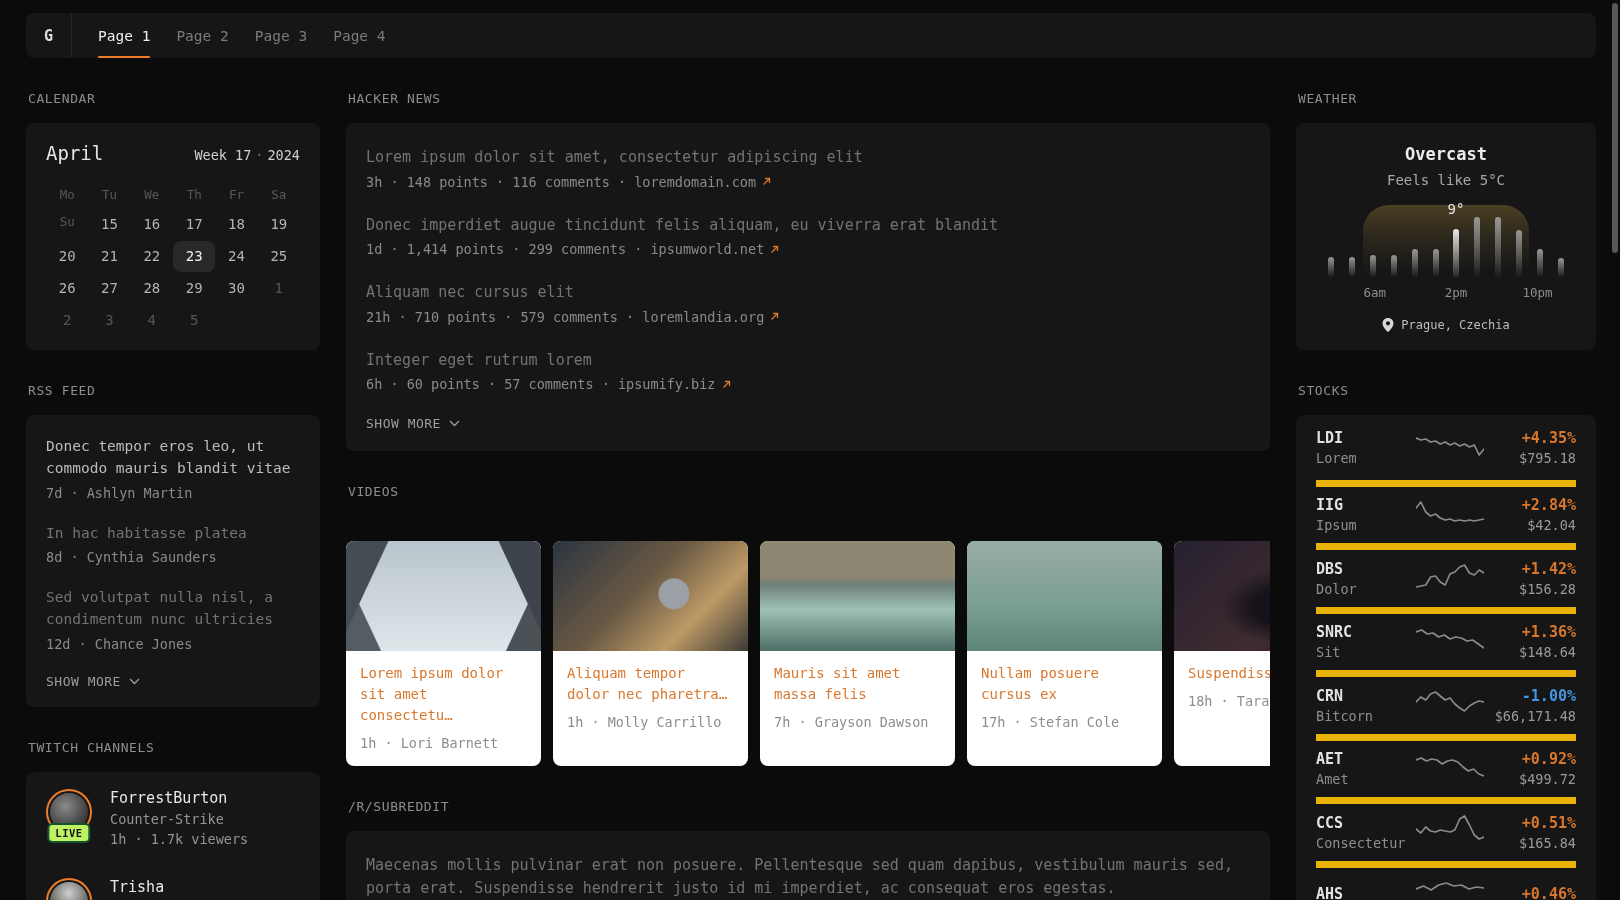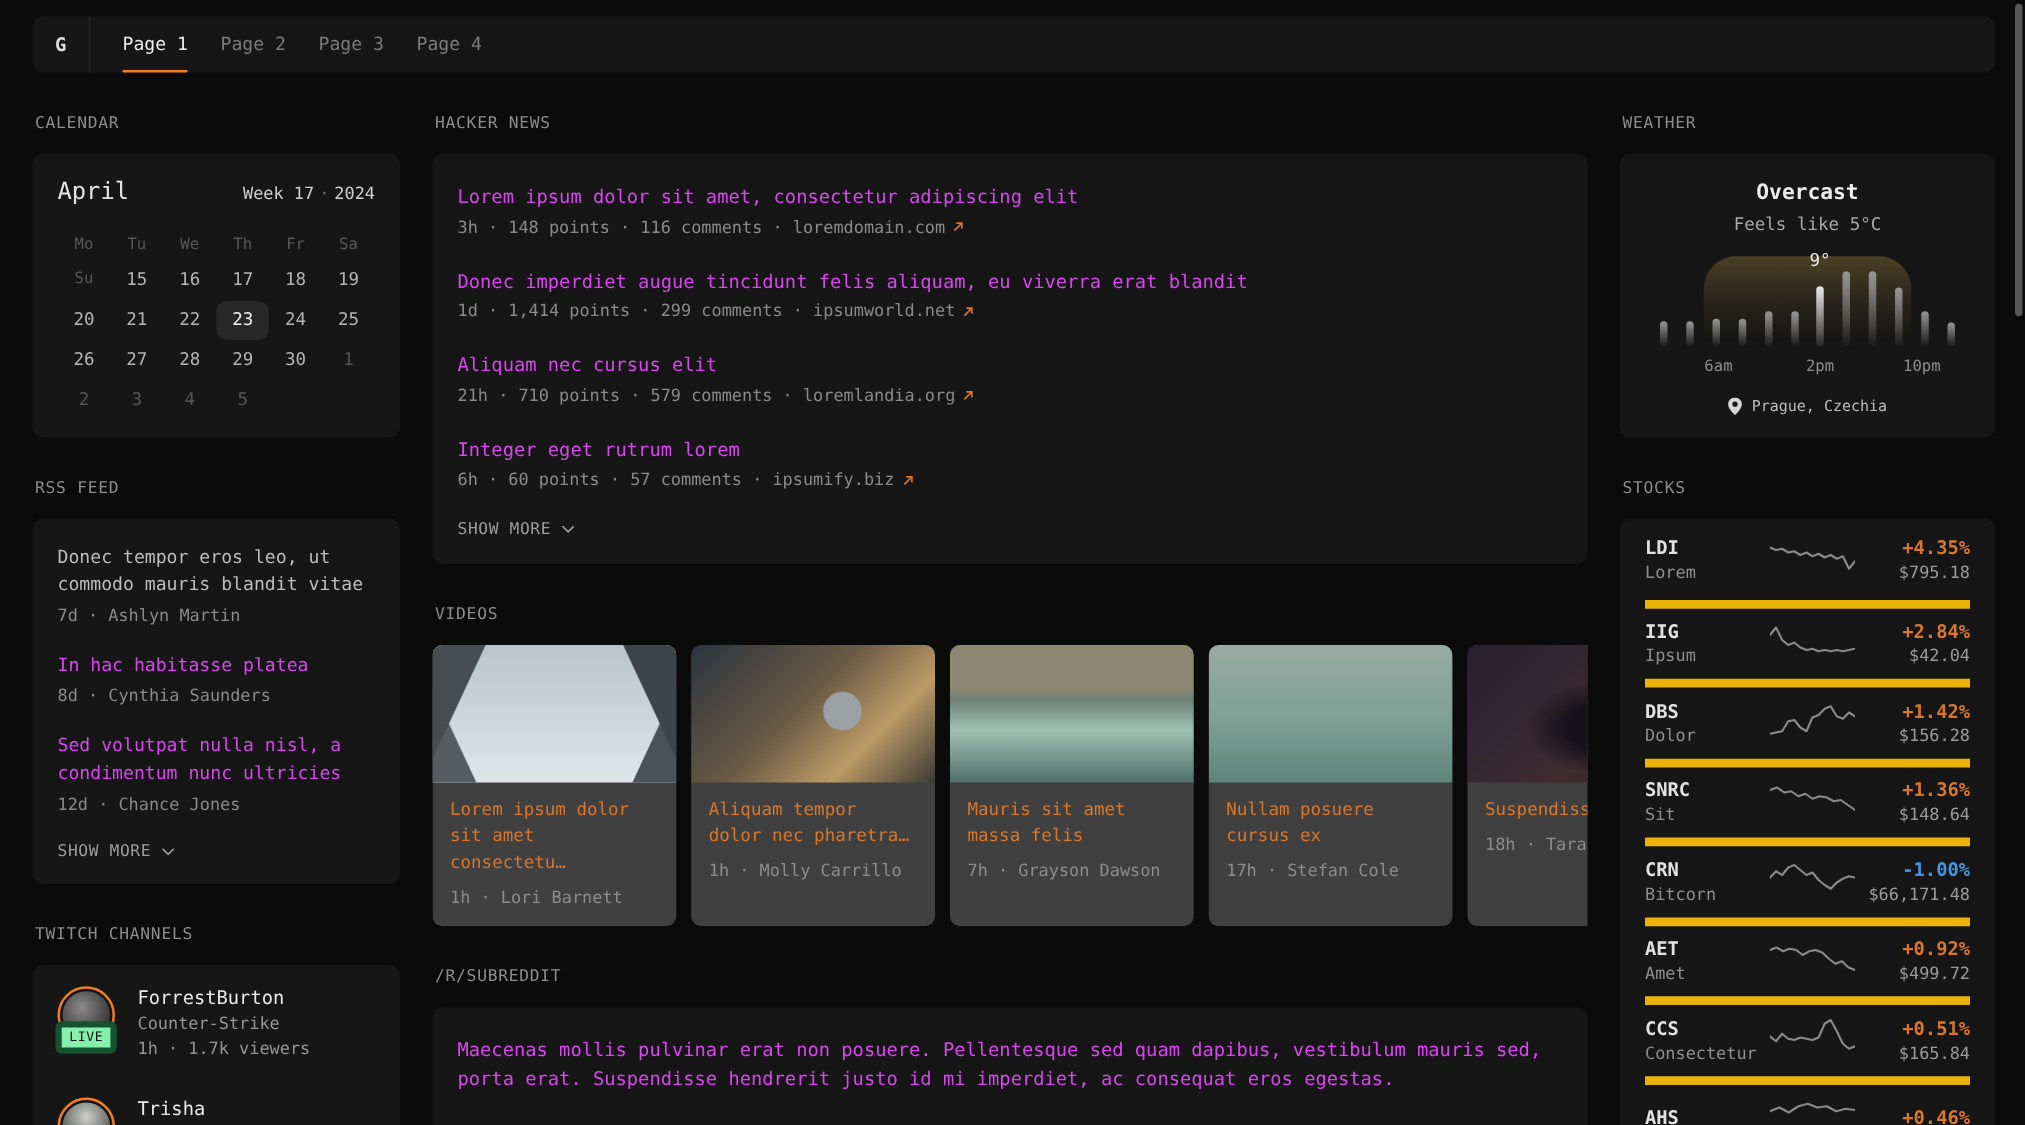--- a/index.html
+++ b/index.html
@@ -40,43 +40,43 @@
   .cal-cell { height:31px; line-height:31px; text-align:center; font-size:14px; color:#b4b4b4; }
   .cal-wd { color:#585858; font-size:12.5px; height:26px; line-height:26px; }
   .cal-cell.muted { color:#565656; }
   .cal-cell.selected { background:#282828; border-radius:8px; color:#efefef; }
 
   
   .rss-card { padding:21px 20px 18px; }
   .hn-card  { padding:23px 20px 20px; }
   .feed-item { margin-bottom:22px; }
   .hn-card .feed-item { margin-bottom:24px; }
-  .feed-title { font-size:14.5px; line-height:1.5; color:#d946ef; cursor:pointer; }
+  .feed-title { font-size:14.5px; line-height:1.5; color:#737373; cursor:pointer; }
   .hn-card .feed-title, .reddit-card .feed-title { font-size:15px; }
   .feed-title.read { color:#bdbdbd; }
   .feed-meta { font-size:13.5px; color:#8a8a8a; margin-top:5px; display:flex; align-items:center; gap:6px; }
   .show-more { font-size:13px; color:#9d9d9d; letter-spacing:.5px; display:flex; align-items:center; gap:8px; cursor:pointer; margin-top:2px; }
   .reddit-card { padding:23px 20px 20px; }
   .reddit-card .feed-title { max-width:880px; line-height:1.55; }
 
   
   .tw-card { padding:17px 20px; }
   .tw-row { display:flex; gap:18px; margin-bottom:31px; cursor:pointer; }
   .tw-avatar { width:46px; height:46px; border-radius:50%; border:2px solid #ef7d28;
                position:relative; flex:none; }
   .tw-avatar .ph { position:absolute; inset:2px; border-radius:50%; }
   .live-badge { position:absolute; left:50%; transform:translateX(-50%); bottom:-10px;
-                background:#86efac; color:#141414; font-size:10.5px; font-weight:normal;
-                padding:2px 6px; border-radius:5px; border:5px solid #14532d; letter-spacing:.5px; z-index:2; }
+                background:#bef264; color:#141414; font-size:10.5px; font-weight:bold;
+                padding:2px 6px; border-radius:5px; border:2px solid #14532d; letter-spacing:.5px; z-index:2; }
   .tw-name { font-size:15px; color:#e8e8e8; }
   .tw-game, .tw-meta { font-size:13.5px; color:#959595; margin-top:4px; }
 
   
   .vid-row { display:flex; gap:12px; overflow:hidden; }
-  .vid-card { width:195px; flex:none; background:#404040; border-radius:8px; overflow:hidden; cursor:pointer; }
+  .vid-card { width:195px; flex:none; background:#ffffff; border-radius:8px; overflow:hidden; cursor:pointer;margin-top:25px; }
   .vid-thumb { height:110px; }
   .vid-body { padding:12px 14px 15px; }
   .vid-title { font-size:14px; color:#d9772c; line-height:1.5; }
   .vid-meta { font-size:13.5px; color:#8d8d8d; margin-top:9px; }
   .thumb-1 { background:
       linear-gradient(115deg,#454c53 0 17%,rgba(0,0,0,0) 17.5%),
       linear-gradient(245deg,#3d444b 0 17%,rgba(0,0,0,0) 17.5%),
       linear-gradient(65deg,#555c63 0 14%,rgba(0,0,0,0) 14.5%),
       linear-gradient(295deg,#4a5258 0 14%,rgba(0,0,0,0) 14.5%),
       linear-gradient(180deg,#b9c4cc,#dfe6ea); }

